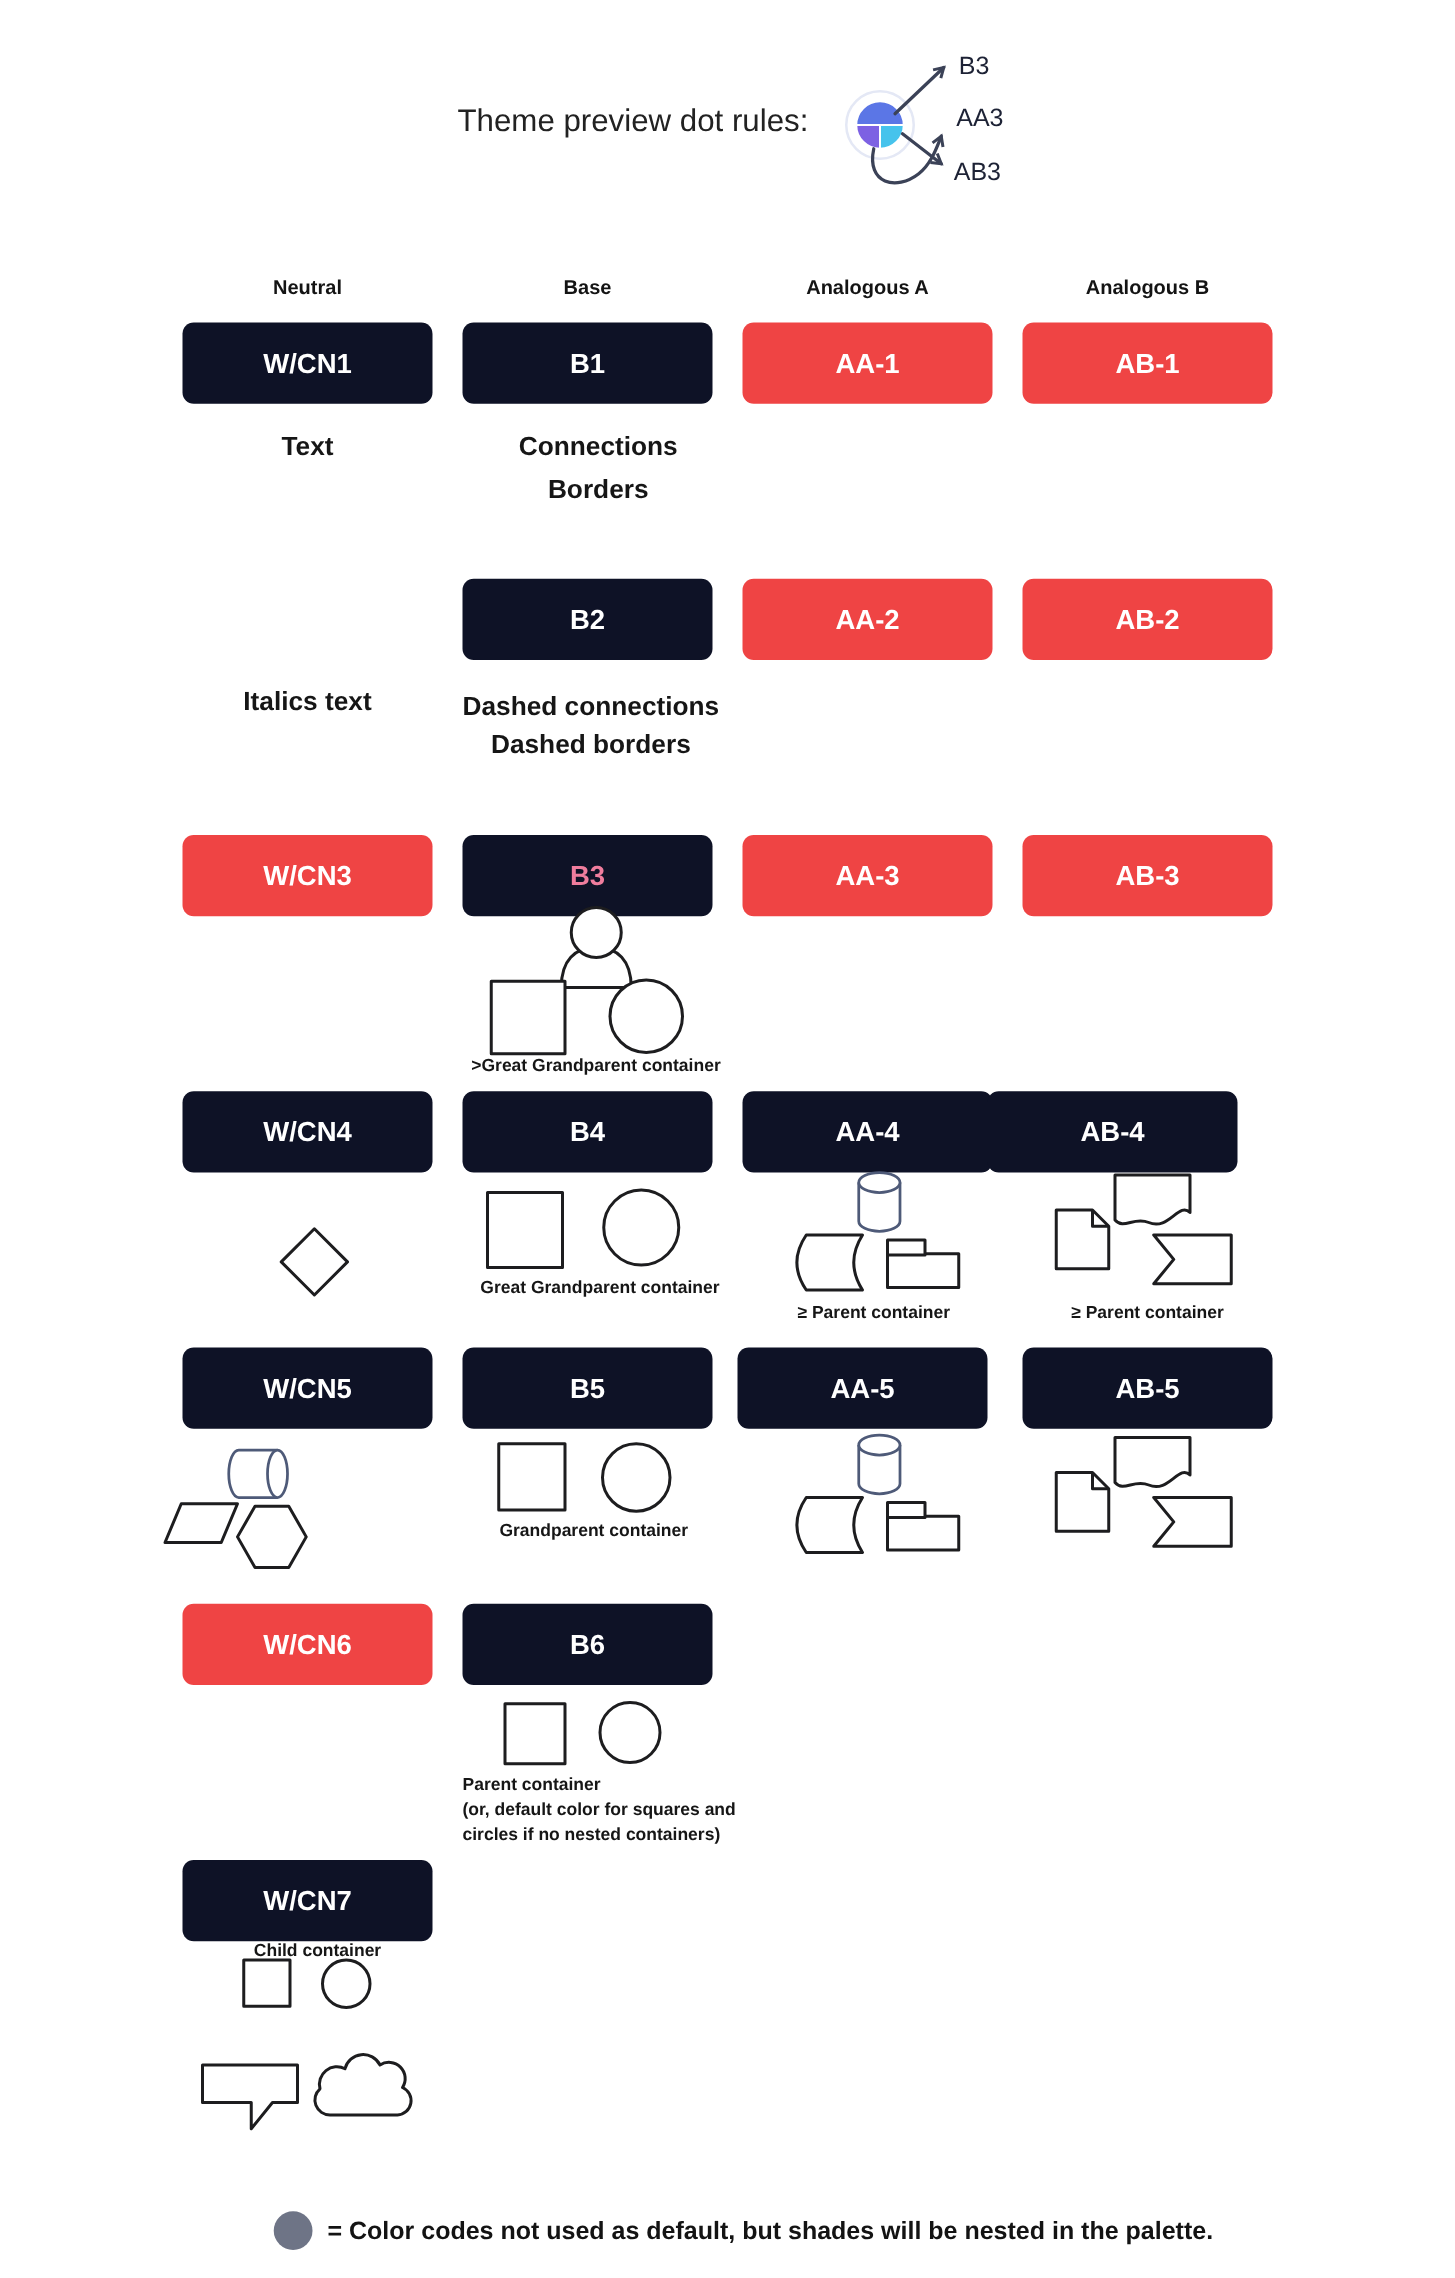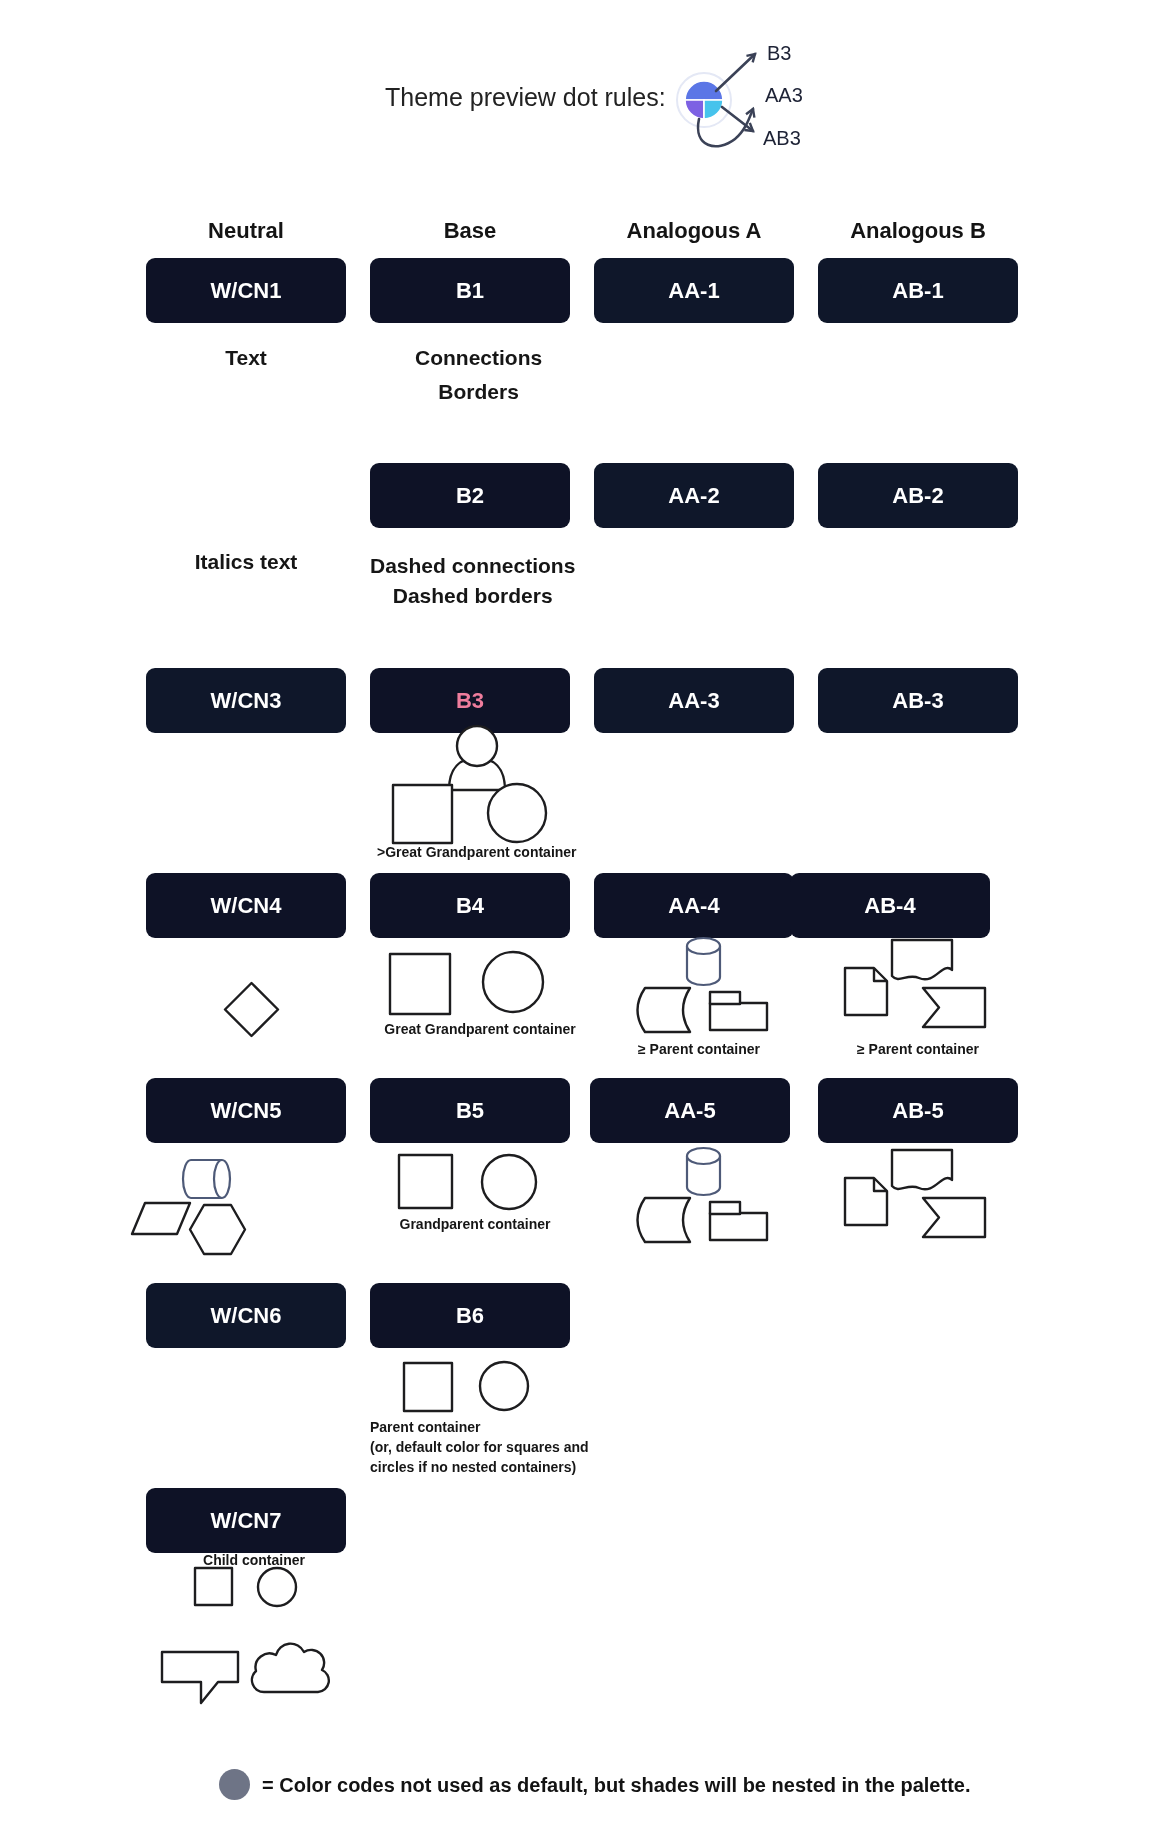--- a/index.html
+++ b/index.html
@@ -1,24 +1,24 @@
 <!DOCTYPE html>
 <html><head>
 <meta charset="utf-8">
 <style>
   html,body{margin:0;padding:0;background:#fff;}
   .canvas{position:relative;width:1164px;height:1822px;background:#ffffff;
           font-family:"Liberation Sans",sans-serif;overflow:hidden;color:#1a1a1a;}
-  .title{position:absolute;font-size:25px;font-weight:400;color:#222;white-space:nowrap;line-height:30px;margin-left:19px;}
+  .title{position:absolute;font-size:25px;font-weight:400;color:#222;white-space:nowrap;line-height:30px;}
   .dot-label{position:absolute;font-size:20px;font-weight:500;color:#1d2235;white-space:nowrap;line-height:22px;}
-  .col-header{position:absolute;width:200px;text-align:center;font-weight:700;font-size:22px;color:#141414;line-height:26px;}
+  .col-header{position:absolute;width:200px;text-align:center;font-weight:700;font-size:16px;color:#141414;line-height:26px;}
   .pill{position:absolute;width:200px;height:65px;border-radius:9px;display:flex;align-items:center;justify-content:center;
         font-weight:700;font-size:22px;color:#ffffff;}
   .pill.dark{background:#0e1226;}
-  .pill.slate{background:#0f172a;}
+  .pill.slate{background:#ef4444;}
   .pill.pink{color:#ef7d9d;}
   .caption{position:absolute;font-weight:700;color:#161616;}
   .caption.lg{font-size:21px;line-height:34px;text-align:center;}
   .caption.lg.tight{line-height:30px;}
   .caption.sm{font-size:14px;line-height:20px;}
   .center{text-align:center;}
   .nowrap{white-space:nowrap;}
   .legend-dot{position:absolute;width:31px;height:31px;border-radius:50%;background:#6e7486;}
   .legend-text{position:absolute;font-size:20px;font-weight:700;color:#131313;white-space:nowrap;line-height:30px;}
   svg.shapes{position:absolute;left:0;top:0;}

